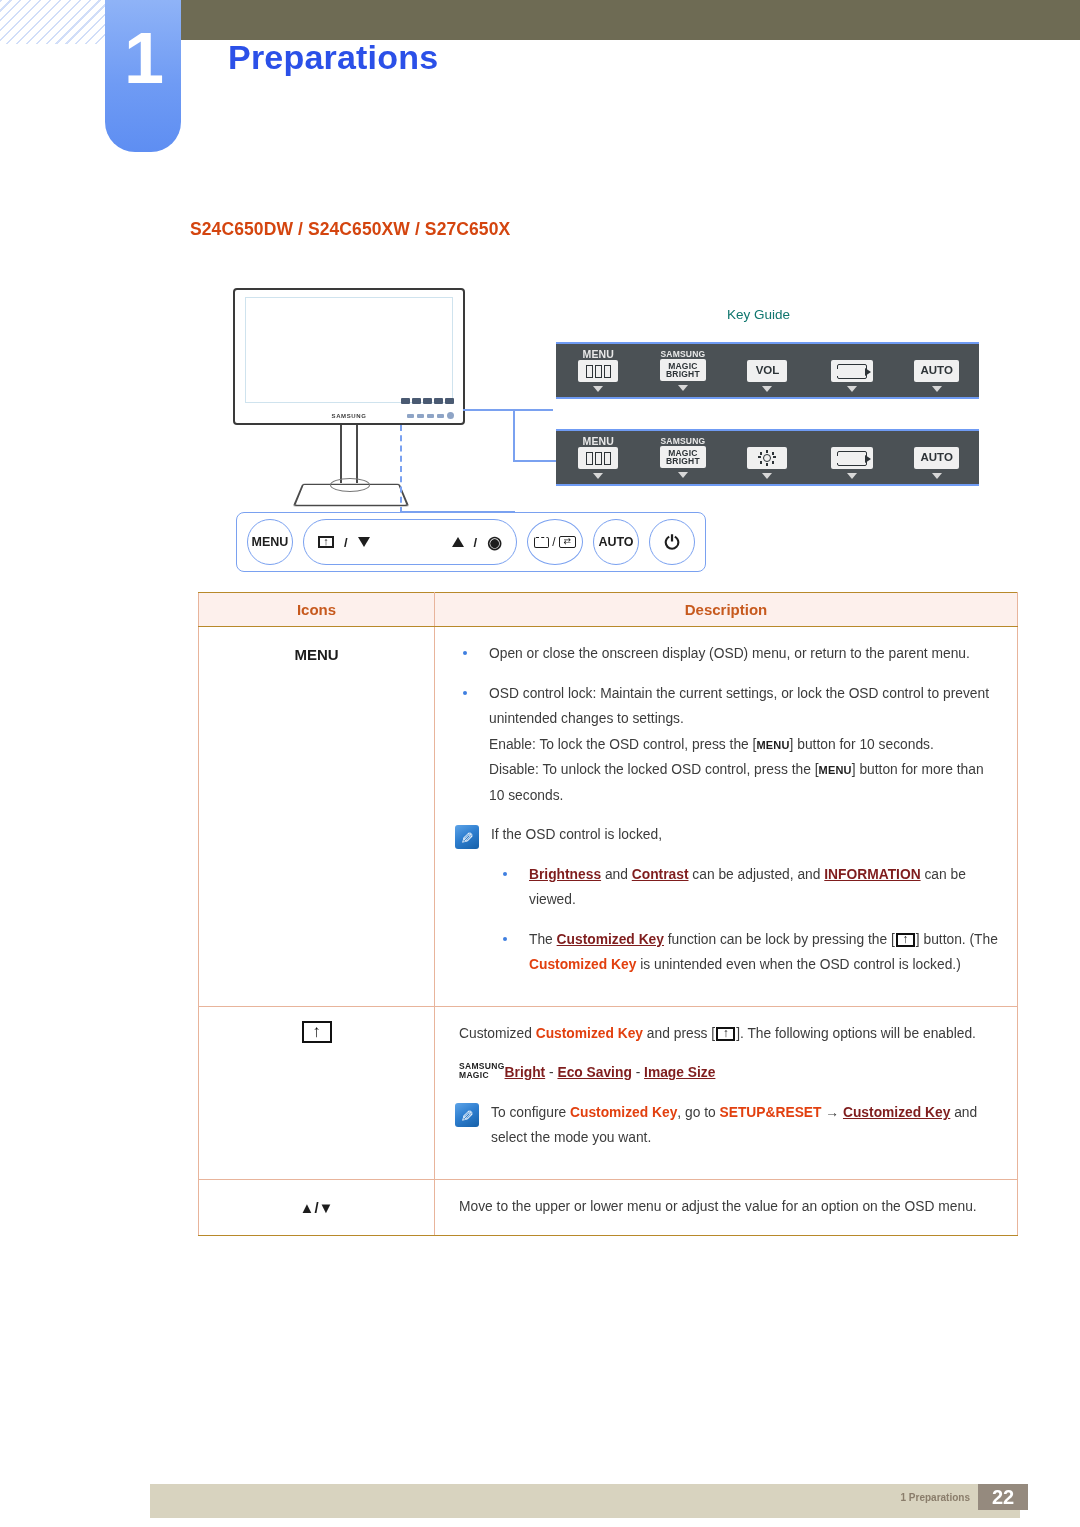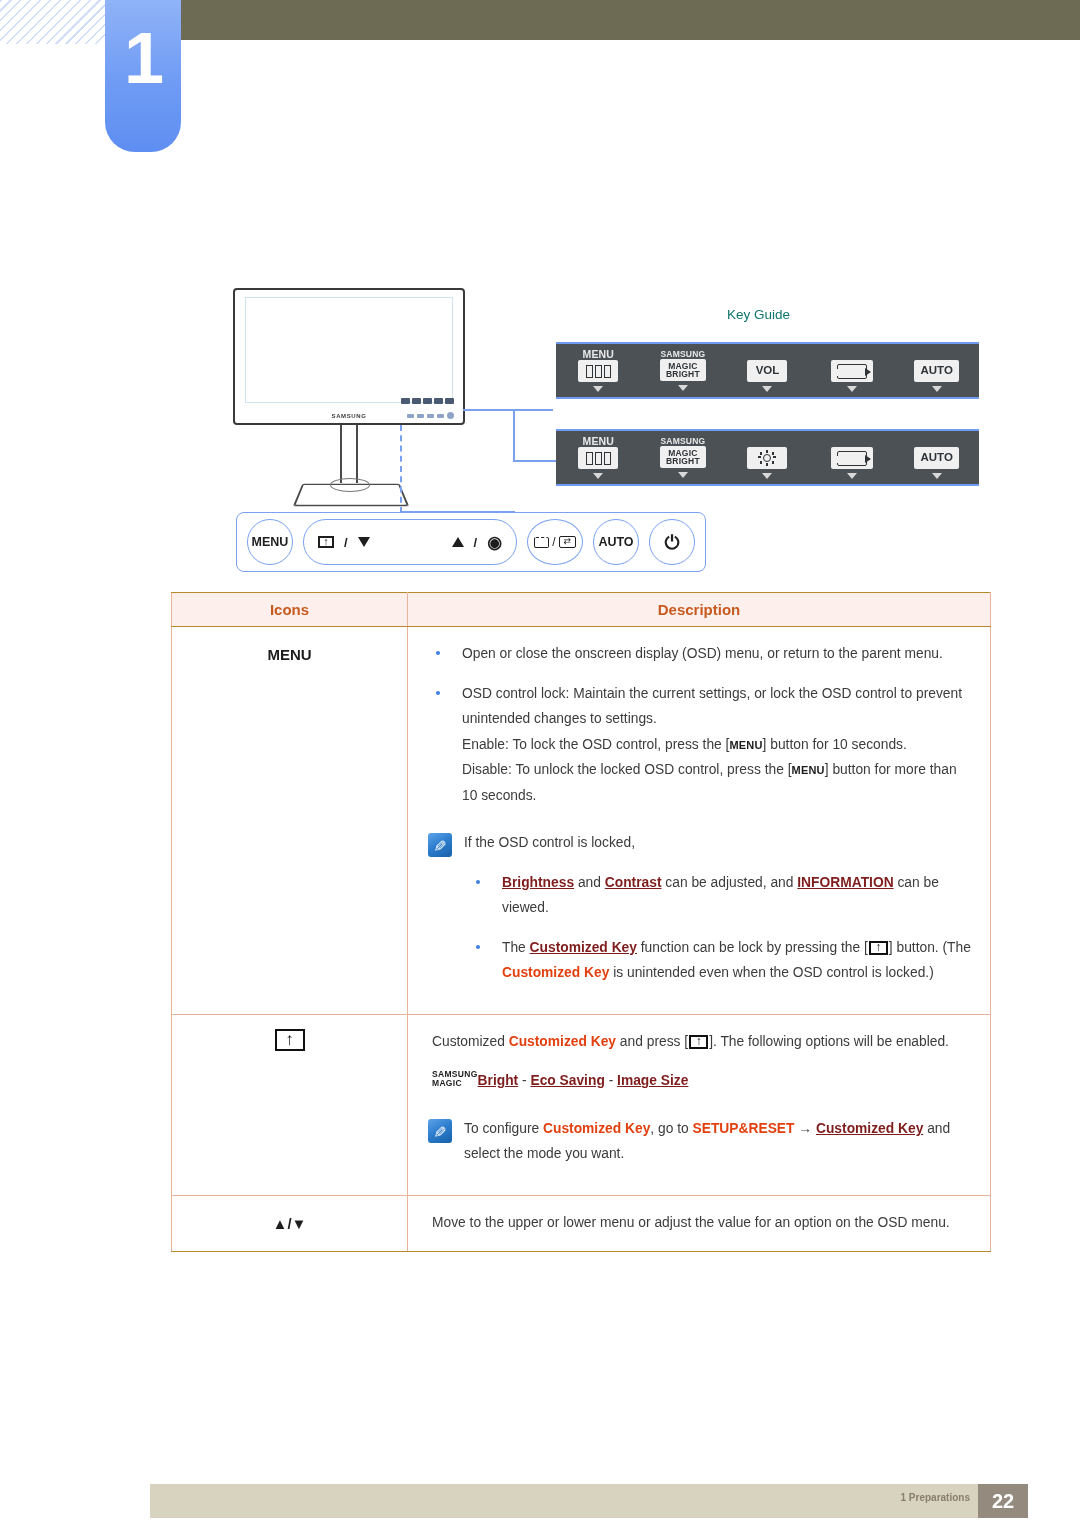--- a/index.html
+++ b/index.html
@@ -189,21 +189,21 @@
   .src-glyph2:after {
     content:"⇄"; position:absolute; left:0; right:0; top:-3px;
     font-size:9px; text-align:center; line-height:14px;
   }
   .tri-up { width:0;height:0;border-left:6px solid transparent;border-right:6px solid transparent;border-bottom:10px solid #1e1e1e; }
   .tri-dn { width:0;height:0;border-left:6px solid transparent;border-right:6px solid transparent;border-top:10px solid #1e1e1e; }
   .pw-glyph { font-size:19px; line-height:1; }
 
   
   .tbl {
-    position:absolute; left:171px; top:592px; width:820px;
+    position:absolute; left:198px; top:592px; width:820px;
     border-collapse:collapse; font-size:13.8px; color:#3c3c3c;
   }
   .tbl th, .tbl td { border:1px solid #e8b49b; vertical-align:top; }
   .tbl thead th {
     background:#fdf0ec; color:#c75a1e; font-size:15px; font-weight:bold;
     padding:8px 0; text-align:center;
     border-top:1.5px solid #b8892a; border-bottom:1.5px solid #b8892a;
   }
   .col-icon { width:236px; }
   .tbl tbody td { padding:14px 16px; line-height:1.85; }
@@ -217,21 +217,21 @@
     content:""; position:absolute; left:12px; top:10px;
     width:4px; height:4px; background:#3f7fe0; border-radius:50%;
   }
   .plain { padding-left:8px; }
   .hl { color:#e2400f; font-weight:bold; }
   .hl-u { color:#7f1d1d; font-weight:bold; text-decoration:underline; }
   .kbd {
     font-size:11px; font-weight:bold; color:#1d1d1d; letter-spacing:.2px;
   }
   .note {
-    display:flex; gap:12px; align-items:flex-start; margin:22px 0 14px 4px;
+    display:flex; gap:12px; align-items:flex-start; margin:14px 0 14px 4px;
   }
   .note-ico {
     flex:none; width:24px; height:24px; margin-top:3px;
     background: linear-gradient(150deg,#5ea4e8 0%,#2f7fd0 45%,#1560a8 100%);
     border-radius:3px; position:relative; overflow:hidden;
   }
   .note-ico:after {
     content:"✎"; position:absolute; left:0; right:0; top:-1px;
     text-align:center; font-size:16px; color:#fff;
     transform: scaleX(-1);
@@ -262,34 +262,36 @@
   
   .foot-bar {
     position:absolute; left:150px; top:1484px; width:870px; height:34px;
     background:#d8d3bf;
   }
   .foot-txt {
     position:absolute; right:110px; top:1492px;
     font-size:10px; font-weight:bold; color:#8a7d6b;
   }
   .foot-pg {
-    position:absolute; right:52px; top:1484px; width:50px; height:34px;
+    position:absolute; right:52px; top:1484px; width:50px; height:26px;
     background:#958a7e; color:#fff; font-size:20px; font-weight:bold;
     display:flex; align-items:center; justify-content:center;
   }
 </style>
 </head>
 <body>
 
 <div class="page">
 
   <div class="hatch"></div>
   <div class="olive-bar"></div>
   <div class="chap-badge">1</div>
-
+  <div class="chap-title">Preparations</div>
+
+  <div class="model-title">S24C650DW / S24C650XW / S27C650X</div>
 
   <div class="monitor">
     <div class="mon-bezel">
       <div class="mon-screen"></div>
       <div class="mon-keys">
         <i></i>
           <i></i>
           <i></i>
           <i></i>
           <i></i>

